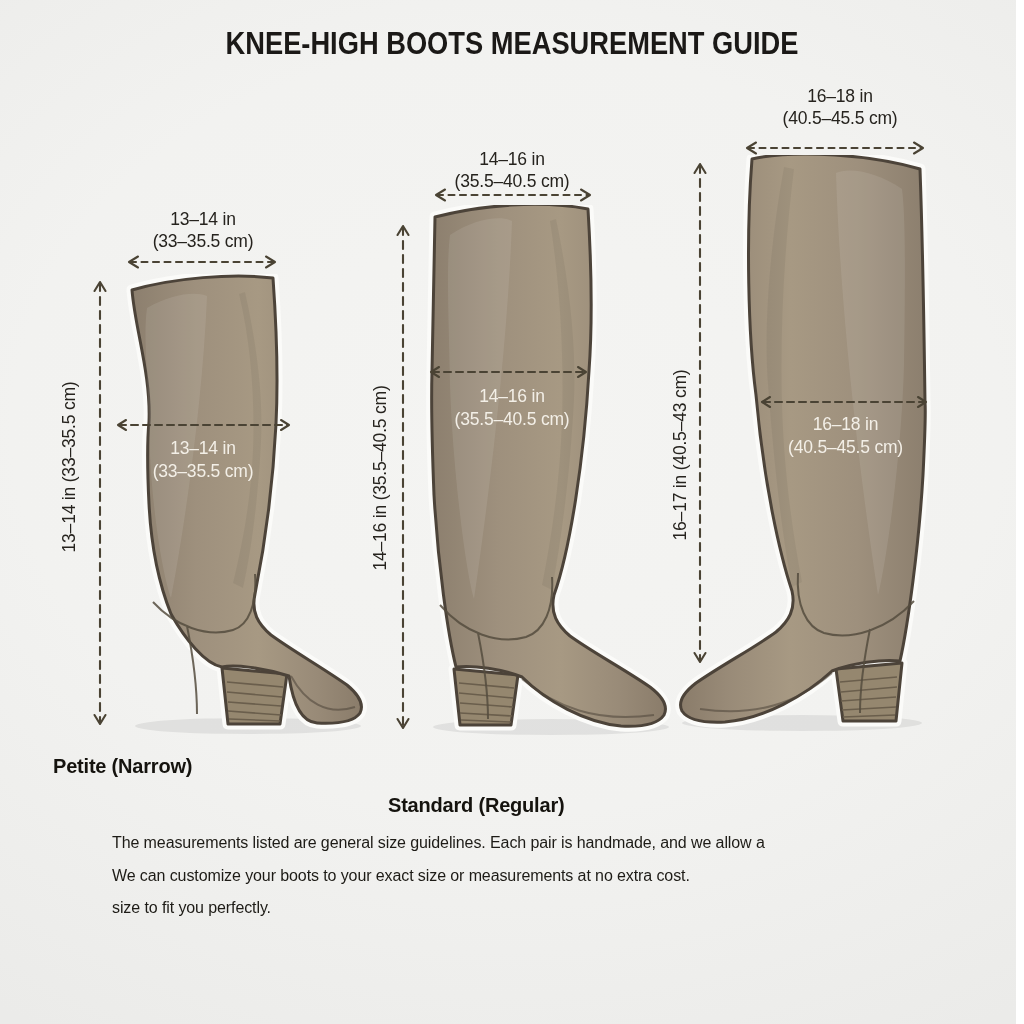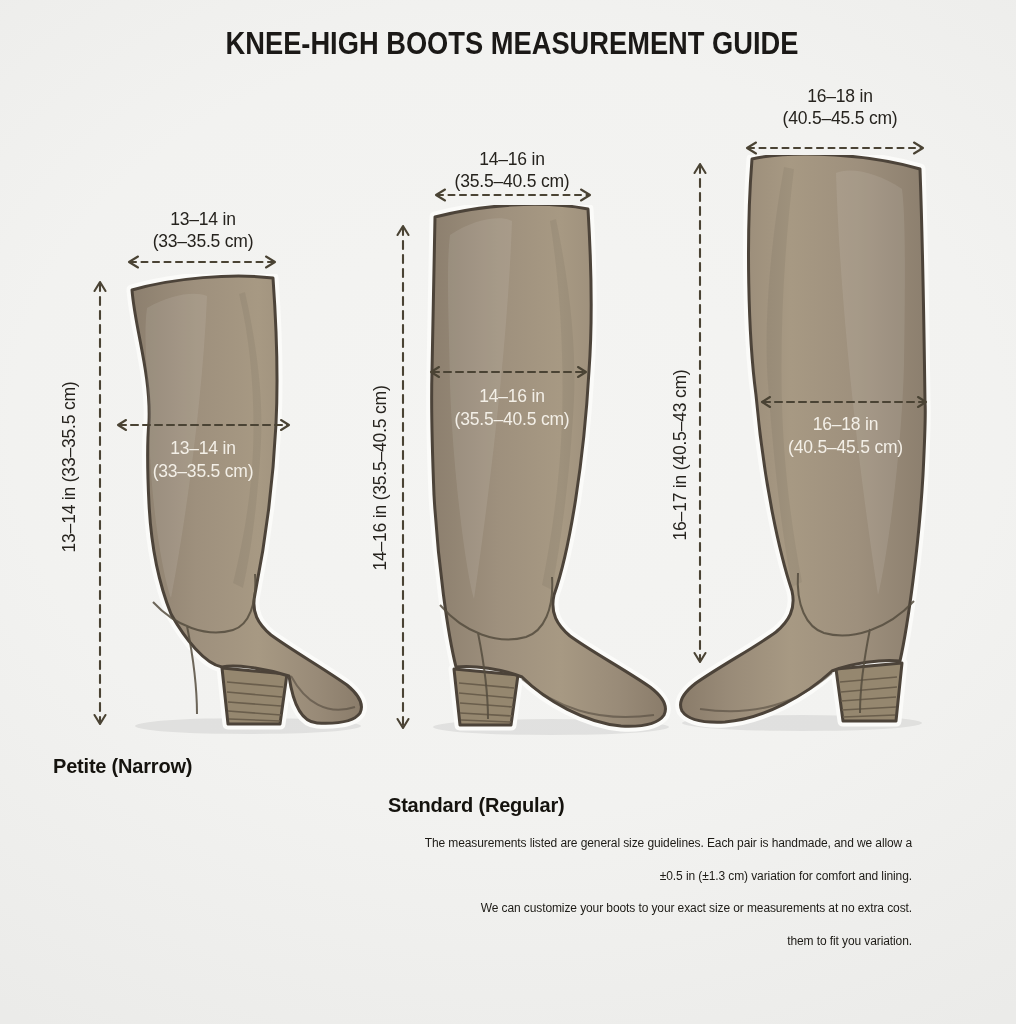--- a/index.html
+++ b/index.html
@@ -15,22 +15,22 @@
     transform:scaleX(0.88);transform-origin:center;white-space:nowrap;
   }
   .meas{ text-align:center;font-size:17.5px;line-height:22px;color:#26231e;letter-spacing:-0.2px;}
   .calf-meas{ text-align:center;font-size:17.5px;line-height:23px;color:#f3efe7;letter-spacing:-0.2px;}
   .v-label{
     width:454px;height:22px;text-align:center;font-size:17.5px;color:#26231e;
     transform:rotate(-90deg);transform-origin:center;letter-spacing:-0.2px;white-space:nowrap;
   }
   .boot-name{ width:300px;text-align:left;font-size:20px;font-weight:bold;color:#15130e;letter-spacing:-0.2px;}
   #footnote{
-    left:112px;top:827px;width:800px;text-align:right;
-    font-size:12px;line-height:32.5px;color:#1d1b16;letter-spacing:-0.1px;
+    left:112px;top:827px;width:800px;text-align:left;
+    font-size:16px;line-height:32.5px;color:#1d1b16;letter-spacing:-0.1px;
   }
   .arrow{stroke:#4a4334;stroke-width:2.1;fill:none;stroke-linecap:round;stroke-linejoin:round;}
 </style>
 </head>
 <body>
 
 <div id="canvas">
 
   <div id="title" class="abs">KNEE-HIGH BOOTS MEASUREMENT GUIDE</div>
 
@@ -180,18 +180,17 @@
     <polyline class="arrow" points="13,2 5,7 13,12"></polyline>
     <polyline class="arrow" points="161,2 169,7 161,12"></polyline>
   </svg>
   <div class="abs calf-meas" style="left:748px;top:413px;width:195px;">
     <div>16–18 in</div>
     <div>(40.5–45.5 cm)</div>
   </div>
 
   <div id="footnote" class="abs">
     <div>The measurements listed are general size guidelines. Each pair is handmade, and we allow a</div>
-    <div>±0.5 in (±1.3 cm) variation for comfort and lining.</div>
     <div>We can customize your boots to your exact size or measurements at no extra cost.</div>
-    <div>them to fit you variation.</div>
+    <div>size to fit you perfectly.</div>
   </div>
 
 </div>
 
 </body></html>

